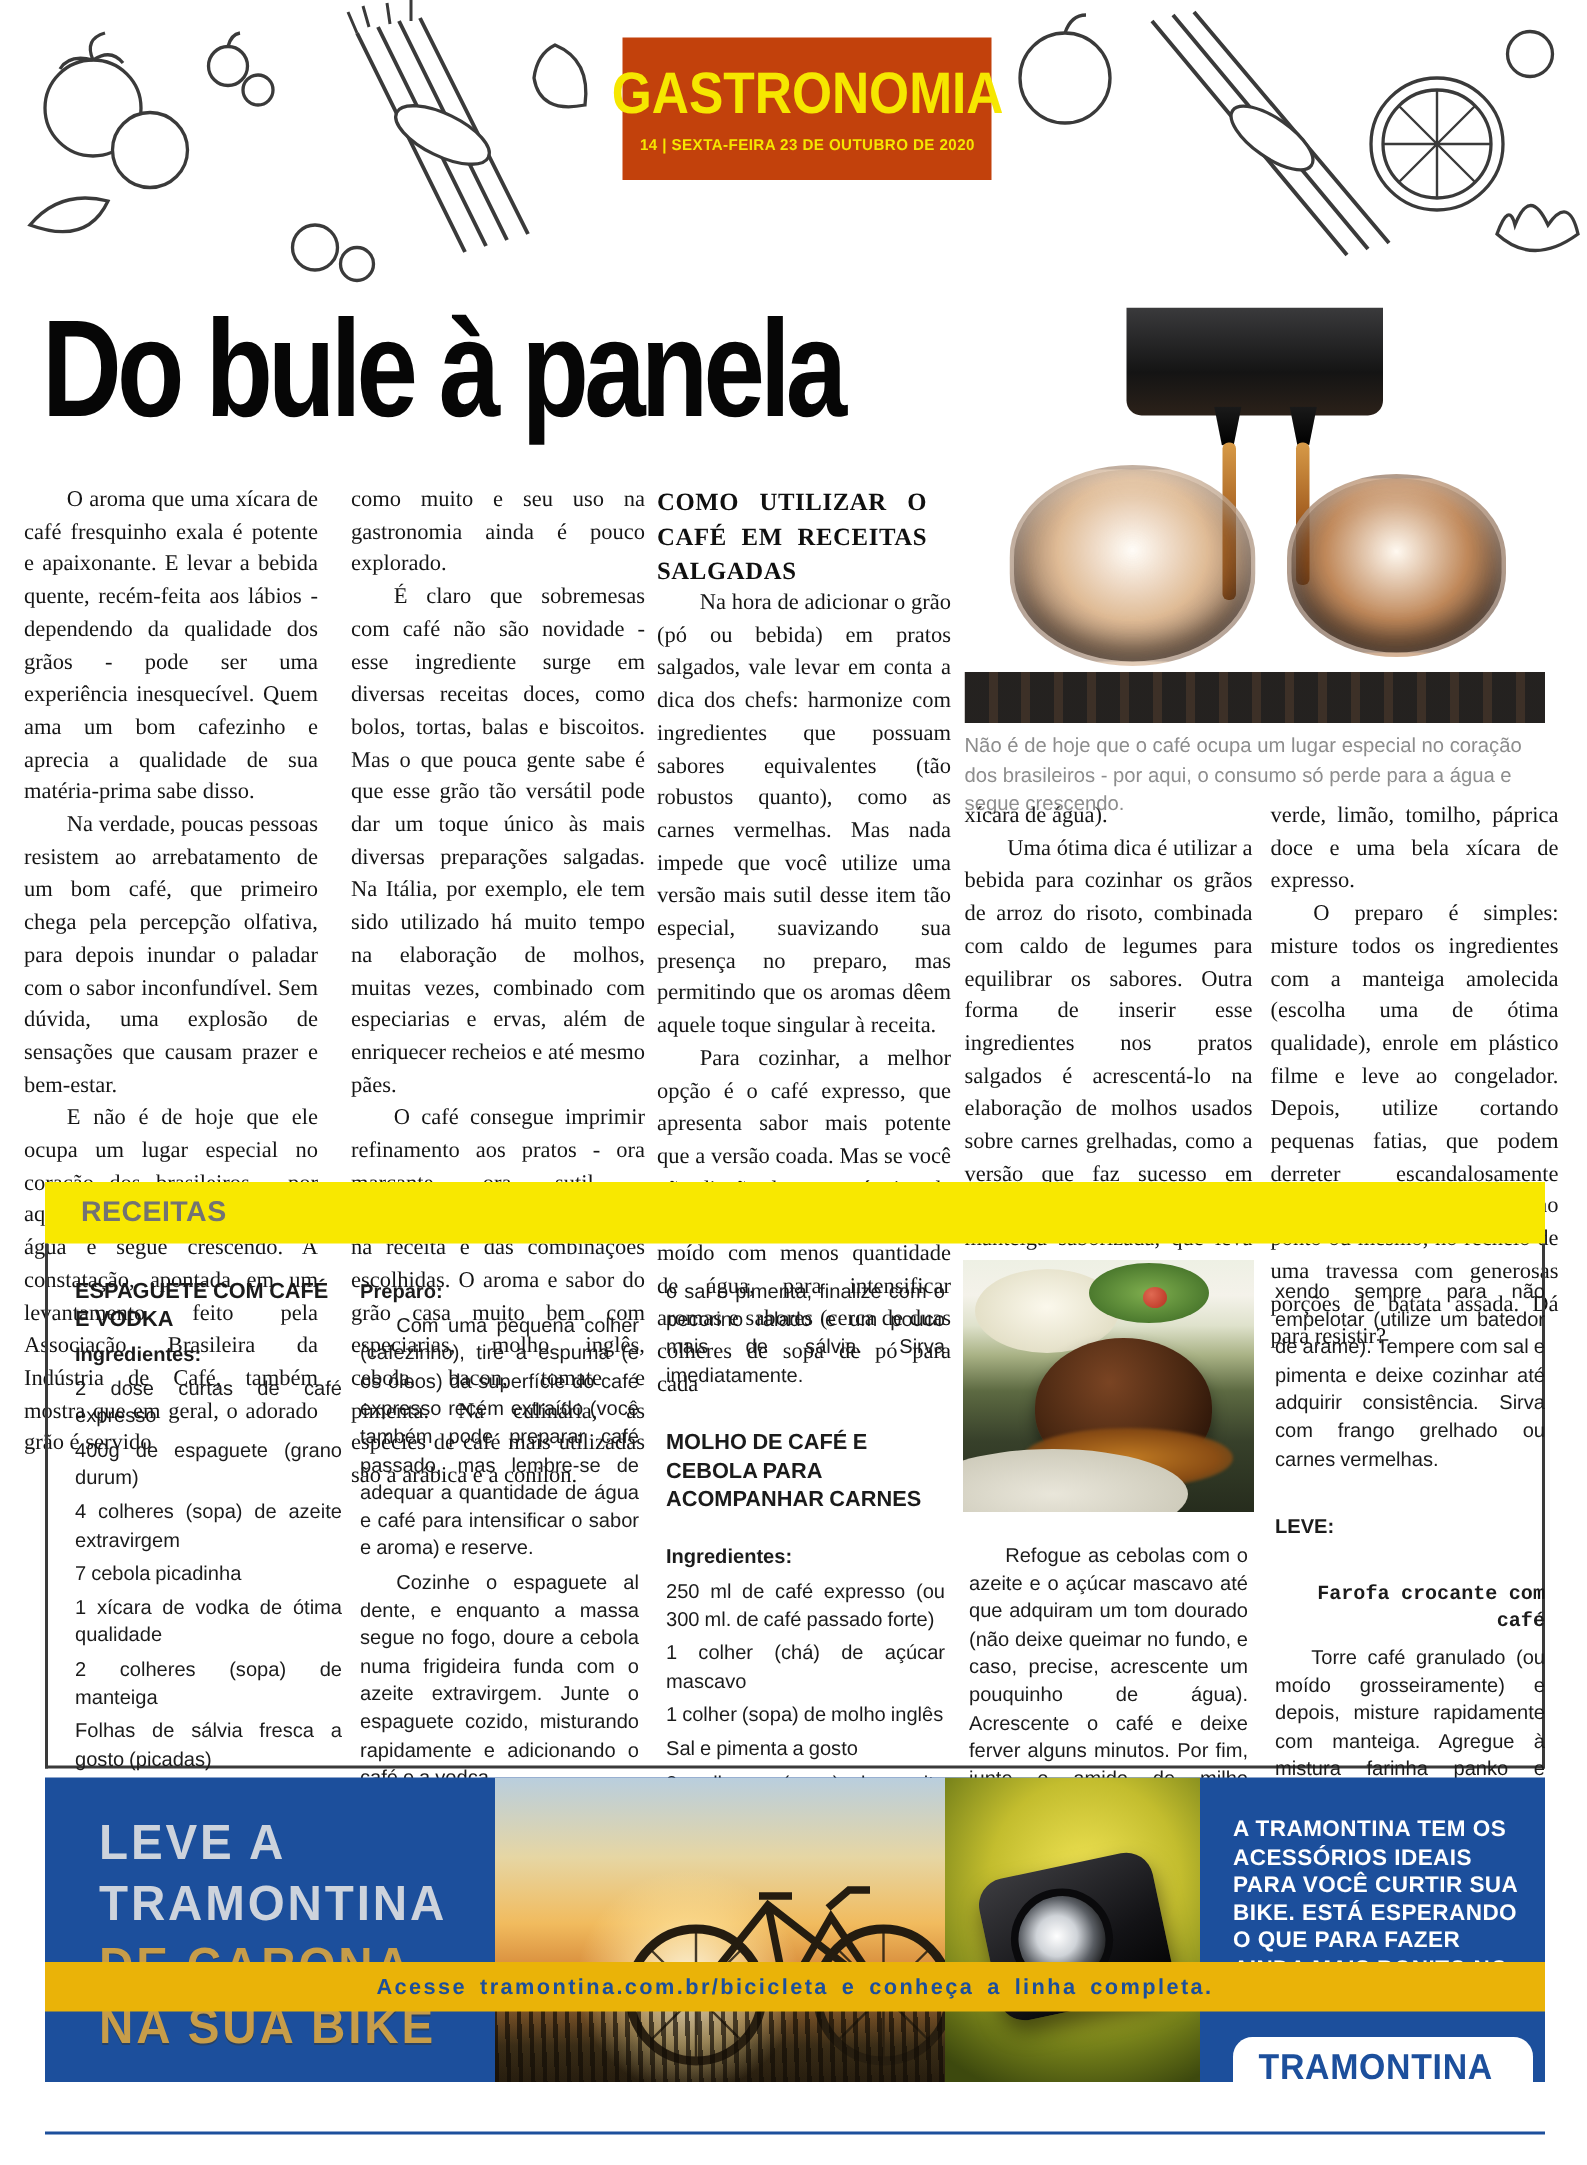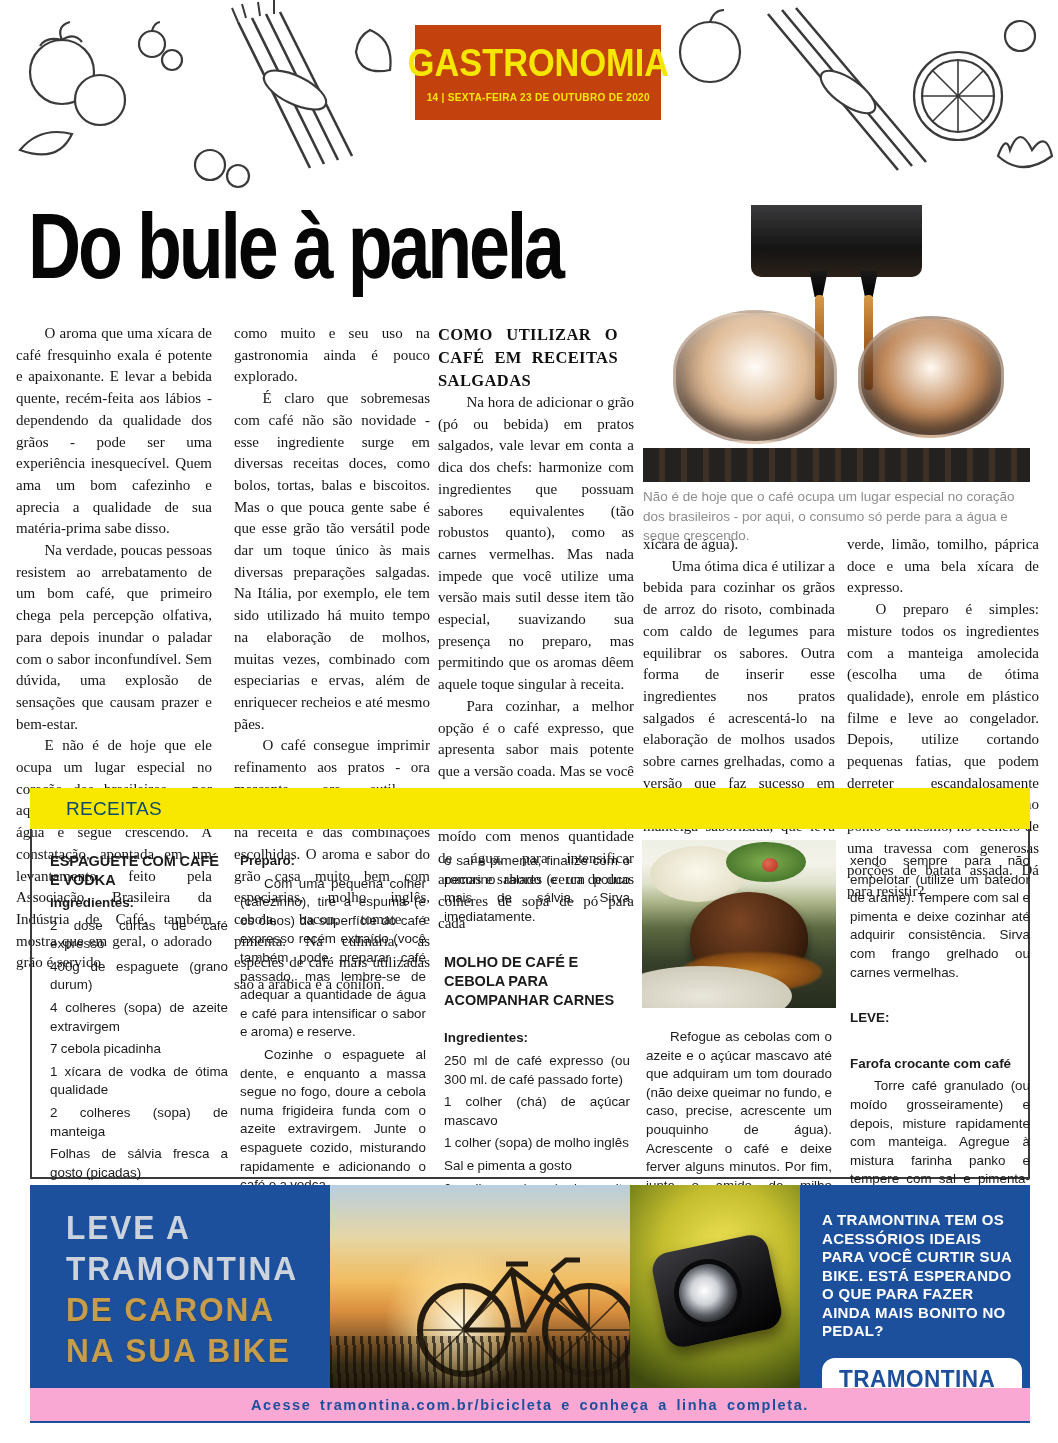--- a/index.html
+++ b/index.html
@@ -48,21 +48,21 @@
       background:radial-gradient(ellipse at 50% 42%,rgba(255,238,214,.35),rgba(170,96,34,.75) 48%,rgba(62,30,10,.8) 80%);}
   .tray{position:absolute;left:0;bottom:0;width:100%;height:34px;
       background:repeating-linear-gradient(90deg,#0c0907 0 16px,#27190f 16px 22px);opacity:.9;}
 
   .caption{position:absolute;left:643px;top:487px;width:392px;font-size:13.5px;line-height:19.5px;
            color:#8d8d8d;text-align:left;}
 
   
   .receitas-banner{position:absolute;left:30px;top:788px;width:1000px;height:41px;background:#f8e800;
       display:flex;align-items:center;}
-  .receitas-banner span{font-weight:400;font-size:19px;color:#0c4a6e;margin-left:36px;letter-spacing:.3px;}
+  .receitas-banner span{font-weight:700;font-size:19px;color:#737373;margin-left:24px;letter-spacing:.3px;}
   .recipes-box{position:absolute;left:30px;top:829px;width:1000px;height:350px;
       border-left:2px solid #3a3a3a;border-right:2px solid #3a3a3a;border-bottom:2px solid #3a3a3a;
       box-sizing:border-box;}
   .rcol{position:absolute;top:848px;font-size:13.4px;line-height:18.6px;text-align:justify;color:#1b1b1b;
         word-spacing:-.4px;}
   .rc1{left:46px;width:186px;}
   .rc2{left:236px;width:194px;}
   .rc3{left:440px;width:194px;}
   .rc4{left:642px;width:194px;top:1024px;}
   .rc5{left:846px;width:188px;}
@@ -111,21 +111,21 @@
   .light-lens{position:absolute;left:44px;top:74px;width:58px;height:58px;border-radius:50%;
       background:radial-gradient(circle at 45% 45%,#ffffff,#cfd3d8 30%,#5a5e64 55%,#111 80%);
       border:5px solid #0a0a0c;transform:rotate(-12deg);}
 
   .ad-right{position:absolute;left:792px;top:26px;width:190px;}
   .ad-pitch{color:#fff;font-weight:700;font-size:15px;line-height:18.5px;letter-spacing:.3px;}
   .logo-box{display:inline-block;background:#fff;border-radius:13px;padding:7px 17px;margin-top:17px;}
   .logo-text{color:#1c4f9c;font-weight:800;font-size:24px;letter-spacing:.5px;transform:scaleX(.94);
              transform-origin:left;white-space:nowrap;}
 
-  .ad-bottom-bar{position:absolute;left:30px;top:1388px;width:1000px;height:33px;background:#f9a8d4;
+  .ad-bottom-bar{position:absolute;left:30px;top:1308px;width:1000px;height:33px;background:#eab308;
       display:flex;align-items:center;justify-content:center;}
   .ad-bottom-bar span{color:#1c4f9c;font-weight:800;font-size:14.5px;letter-spacing:1.6px;word-spacing:3px;}
   .bottom-rule{position:absolute;left:30px;top:1421px;width:1000px;height:2px;background:#1c4f9c;}
 </style>
 </head>
 <body>
 
 <div class="page">
 
   <div class="header-band">
@@ -253,21 +253,21 @@
 
   <div class="rcol rc4">
     <p class="rind">Refogue as cebolas com o azeite e o açúcar mascavo até que adquiram um tom dourado (não deixe queimar no fundo, e caso, precise, acrescente um pouquinho de água). Acrescente o café e deixe ferver alguns minutos. Por fim, junte o amido de milho dissolvido em água, me-</p>
   </div>
 
   <div class="rcol rc5">
     <p>xendo sempre para não empelotar (utilize um batedor de arame). Tempere com sal e pimenta e deixe cozinhar até adquirir consistência. Sirva com frango grelhado ou carnes vermelhas.</p>
     <div class="rgap"></div>
     <p class="rb">LEVE:</p>
     <div class="rgap"></div>
-    <p class="rb" style="text-align:left;">Farofa crocante com café</p>
+    <p class="rb" style="text-align:right;font-family:Liberation Mono, monospace;">Farofa crocante com café</p>
     <p class="rind">Torre café granulado (ou moído grosseiramente) e depois, misture rapidamente com manteiga. Agregue à mistura farinha panko e tempere com sal e pimenta-do--reino. Essa farofa pode ser utilizada com carnes (como um filé de porco) ou como complemento para uma boa salada, dando uma textura extra à receita.</p>
   </div>
 
   <div class="ad">
     <div class="ad-left">
       <div class="ad-line silver">LEVE A</div>
       <div class="ad-line silver">TRAMONTINA</div>
       <div class="ad-line gold">DE CARONA</div>
       <div class="ad-line gold">NA SUA BIKE</div>
     </div>

